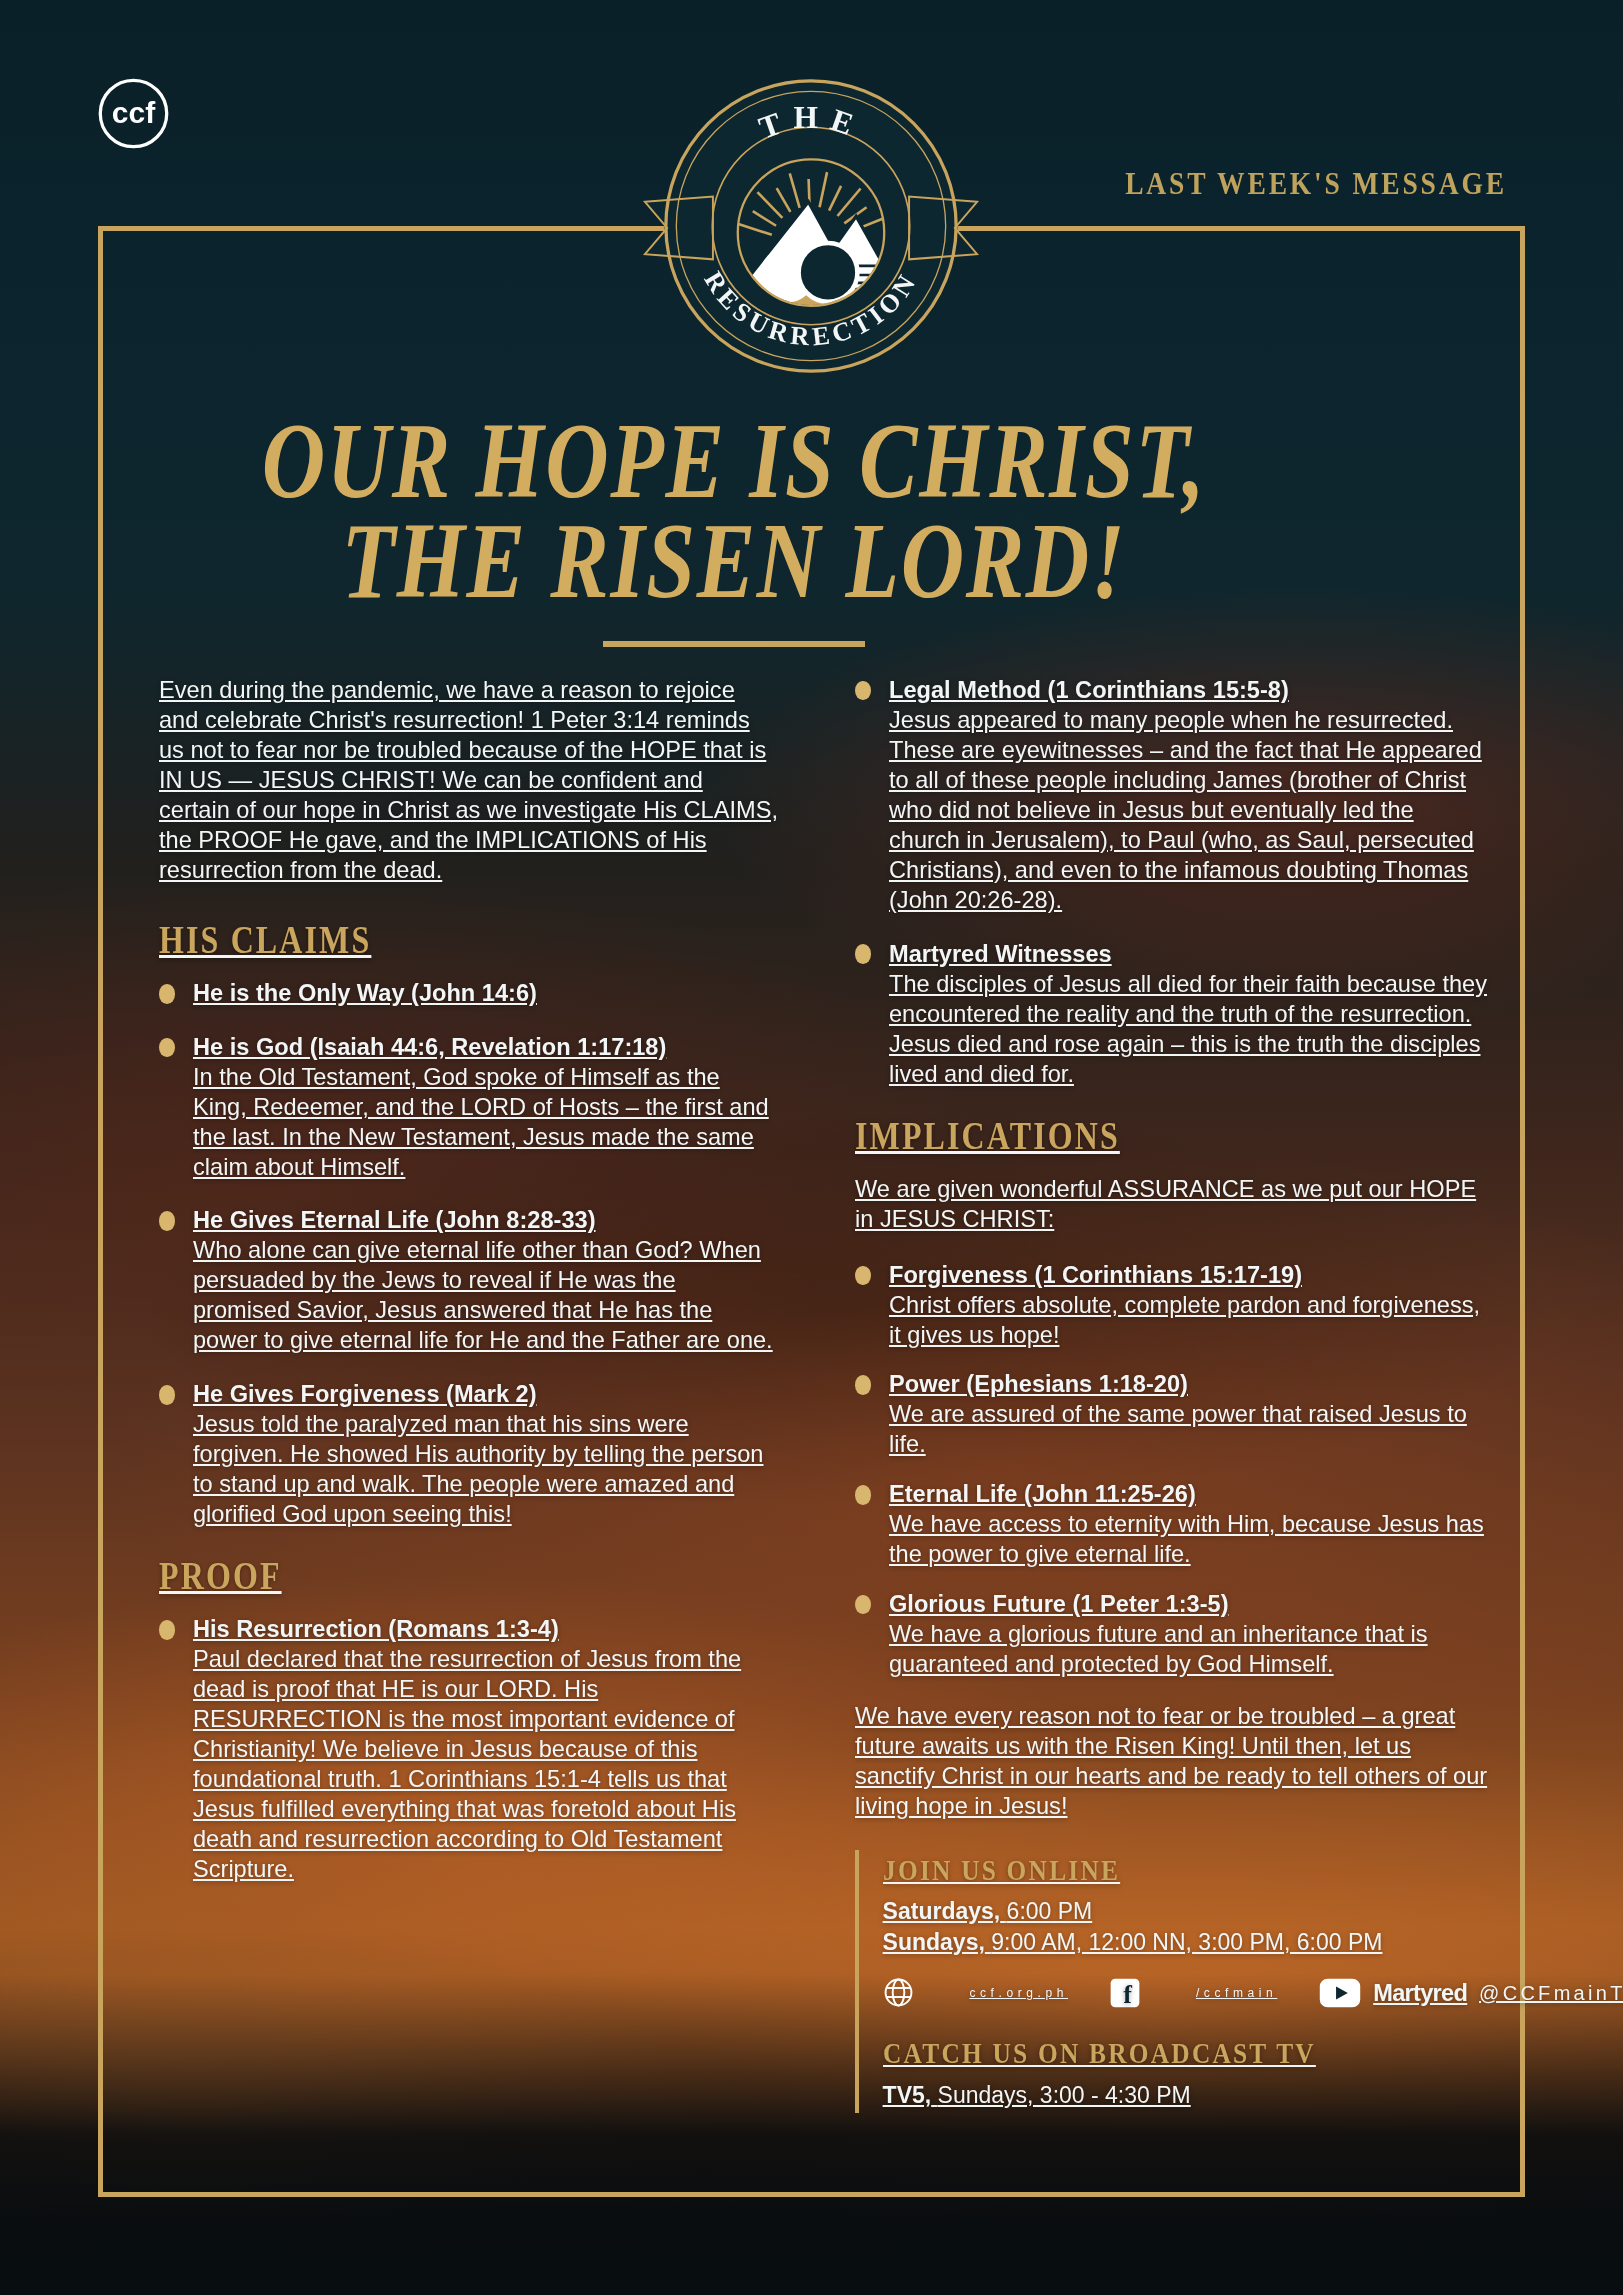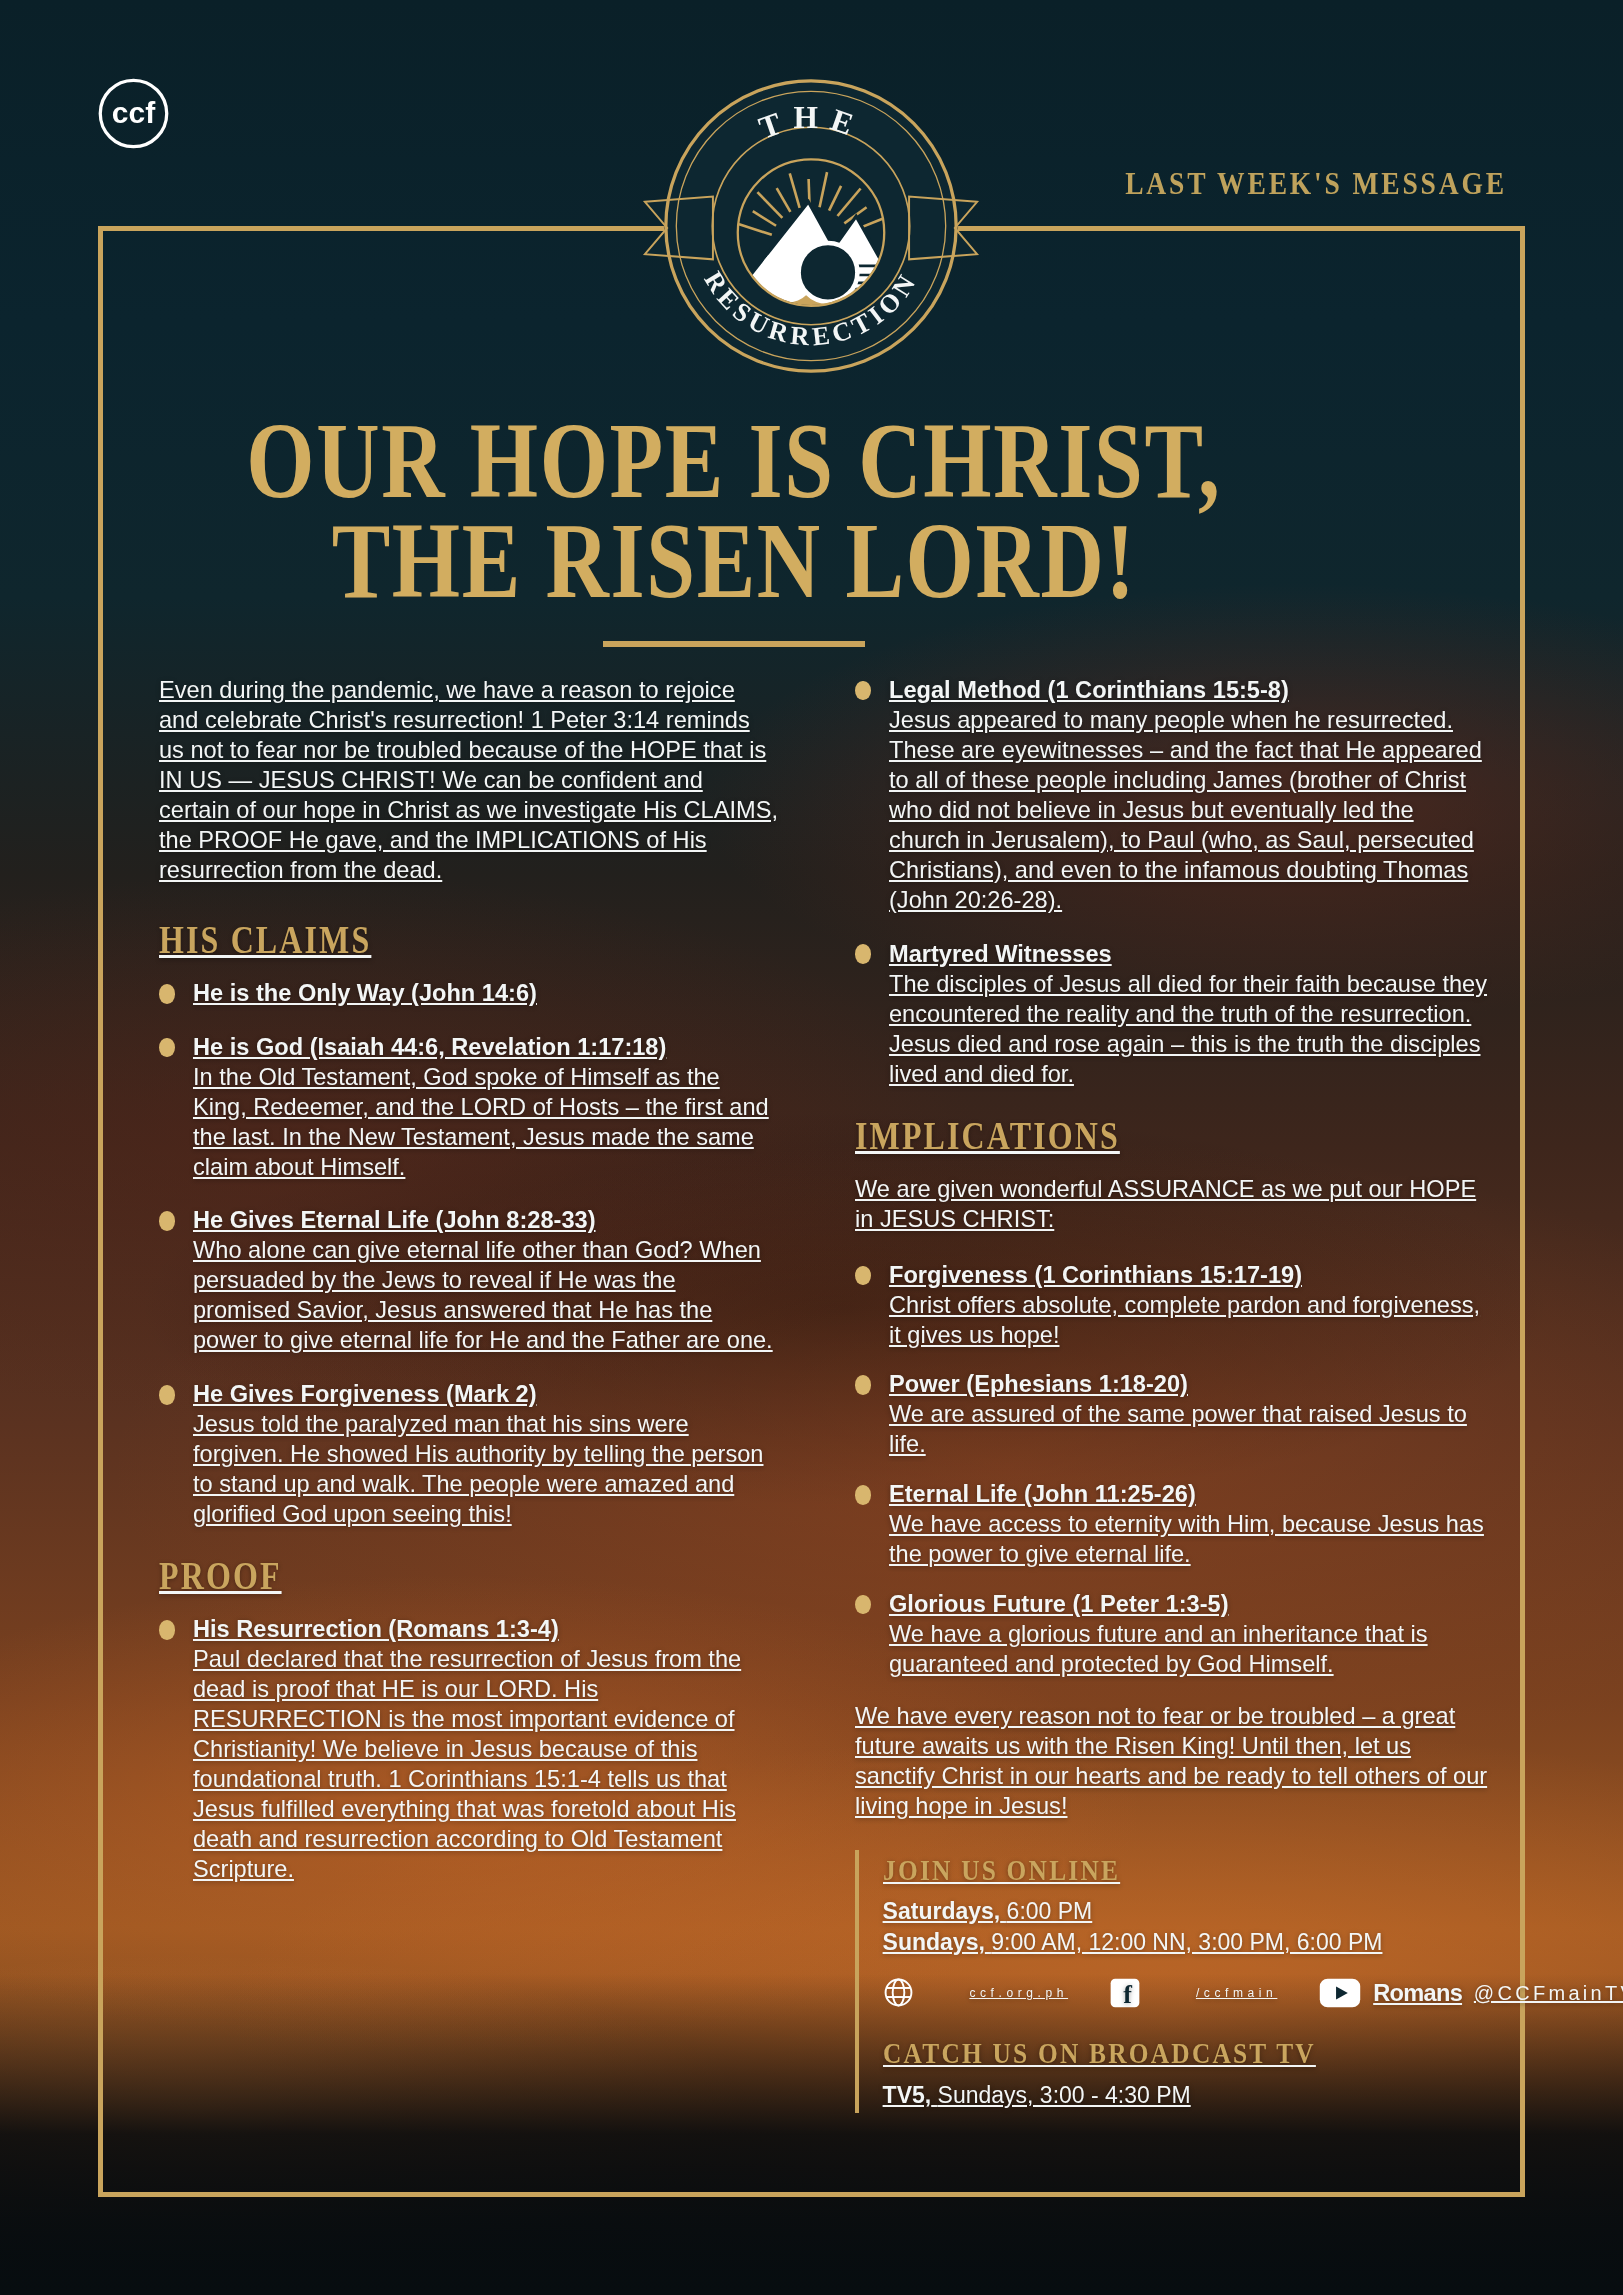--- a/index.html
+++ b/index.html
@@ -16,21 +16,21 @@
       radial-gradient(982px 275px at 52% 57%, rgba(22,12,10,.55), transparent 72%),
       linear-gradient(180deg,#0a2028 0%,#0b242e 14%,#0f262d 26%,#22201d 38%,#3e261c 50%,#5b3220 62%,#7a411f 74%,#9d5822 84%,#7a451d 92%,#151013 100%);
   }
   #frame{position:absolute;left:98px;top:226px;width:1427px;height:1971px;
     border:5.2px solid #c9a45c;box-sizing:border-box;z-index:1;}
   #logo{position:absolute;left:97px;top:77px;z-index:3;}
   #kicker{position:absolute;right:117px;top:165px;z-index:3;
     font-family:"Liberation Serif",serif;font-weight:700;font-size:32px;
     letter-spacing:3.3px;color:#bfa25c;transform:scaleX(.86);transform-origin:right;}
   #badge{position:absolute;left:641px;top:72px;width:340px;height:308px;z-index:2;}
-  #title{position:absolute;left:0;top:411px;width:1468px;text-align:center;z-index:2;}
+  #title{position:absolute;left:0;top:411px;width:1468px;text-align:center;z-index:2;font-style:italic;}
   #title .tl{display:block;font-family:"Liberation Serif",serif;font-weight:700;
     font-size:107px;line-height:100px;color:#d2ad60;letter-spacing:2px;
     transform:scaleX(.82);transform-origin:center;}
   #title-divider{width:262px;height:5.9px;background:#c9a45c;margin:30px auto 0;}
   #cols{position:absolute;left:159px;top:675px;width:1330px;display:flex;gap:76px;z-index:2;}
   .col{font-size:23.6px;line-height:30px;text-shadow:0 1.3px 5.2px rgba(0,0,0,.35);text-decoration:underline;}
   .col-l{width:621px;}
   .col-r{width:634px;}
   .sec-head{font-family:"Liberation Serif",serif;font-weight:700;font-size:39px;
     line-height:41px;color:#c9a55e;letter-spacing:2.6px;transform:scaleX(.82);
@@ -227,21 +227,21 @@
               <rect x="1" y="1" width="44" height="44" rx="7" fill="#ffffff"></rect>
               <text x="27" y="38" text-anchor="middle" font-family="Liberation Serif, serif" font-weight="bold" font-size="40" fill="#0d2731">f</text>
             </svg>
             <span class="soc-text">/ccfmain</span>
           </a>
           <a class="soc" href="#">
             <svg width="42" height="30" viewBox="0 0 64 46">
               <rect x="1" y="1" width="62" height="44" rx="12" fill="#ffffff"></rect>
               <path d="M 26,13 L 26,33 L 44,23 Z" fill="#0d2731"></path>
             </svg>
-            <span class="yt-word">Romans</span>
+            <span class="yt-word">Martyred</span>
             <span class="yt-handle">@CCFmainTV</span>
           </a>
         </div>
 
         <div class="join-head">CATCH US ON BROADCAST TV</div>
         <div id="tv-line">
           <b>TV5,</b>
           <span>Sundays, 3:00 - 4:30 PM</span>
         </div>
       </div>

